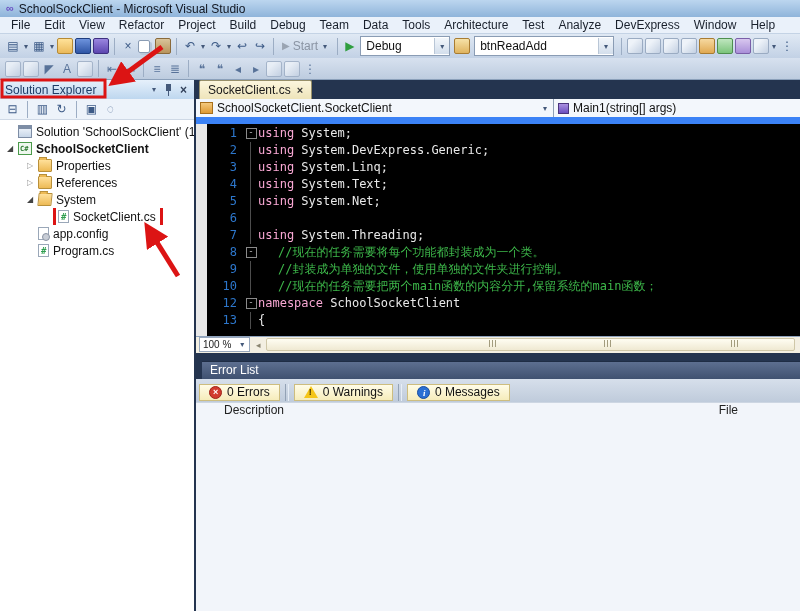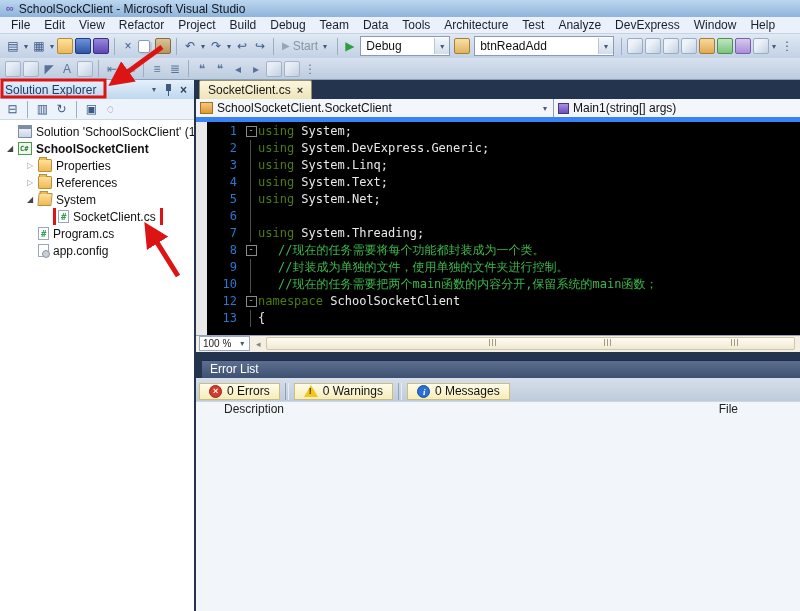--- a/index.html
+++ b/index.html
@@ -70,38 +70,38 @@
   .open-folder-icon{transform:skewX(-6deg);}
   .cs-file-icon{width:11px;background:#fff;border:1px solid #9aa7b8;}
   .cs-file-icon::after{content:"#";position:absolute;left:2px;top:0;font:bold 9px/12px "DejaVu Sans Mono",monospace;color:#2e9e4f;}
   .config-file-icon{width:11px;background:#fff;border:1px solid #9aa7b8;}
   .config-file-icon::after{content:"";position:absolute;right:-2px;bottom:-2px;width:6px;height:6px;border-radius:50%;background:#c8cdd6;border:1px solid #8a93a3;}
 
   
   .tabstrip{height:19px;flex:none;display:flex;align-items:flex-end;}
   .tab{height:18px;display:inline-flex;align-items:center;margin-left:3px;padding:0 8px;background:linear-gradient(#fcf6de,#eee4ba);border:1px solid #98906a;border-bottom:none;border-radius:2px 2px 0 0;color:#181818;gap:6px;}
   .tabx{font-size:11px;color:#333;font-weight:bold;}
-  .navbar{height:18px;flex:none;background:#f3f7fc;border-bottom:5px solid #3b82f6;display:flex;}
+  .navbar{height:18px;flex:none;background:#f3f7fc;border-bottom:7px solid #3b82f6;display:flex;}
   .ncombo{display:flex;align-items:center;gap:4px;padding:0 4px;color:#111;overflow:hidden;white-space:nowrap;}
   .ncombo.left{width:349px;flex:none;border-right:1px solid #8fa0b6;}
   .ncombo.left .ntext{flex:1;}
   .ncombo.right{flex:1;}
   .classic{width:11px;height:10px;background:linear-gradient(#f4c97e,#de9a33);border:1px solid #a8701c;flex:none;}
   .methodic{width:9px;height:9px;background:linear-gradient(#a98fe0,#6b4fc0);border:1px solid #4a357e;flex:none;}
 
   
   .code{flex:1;min-height:0;background:#000;position:relative;overflow:hidden;font-family:"DejaVu Sans Mono",monospace;font-size:12px;line-height:17px;padding-top:1px;}
   .code::before{content:"";position:absolute;left:0;top:0;bottom:0;width:11px;background:#e9e9e9;}
   .code-line{display:flex;height:17px;padding-left:11px;white-space:pre;}
   .c-num{width:30px;flex:none;text-align:right;color:#2d77cc;padding-right:7px;}
   .c-fold{width:14px;flex:none;position:relative;display:flex;align-items:center;justify-content:center;}
   .fline{position:absolute;left:6px;top:0;bottom:0;width:1px;background:#4d4d4d;}
   .fbox{width:9px;height:9px;border:1px solid #8a8a8a;background:#000;color:#c0c0c0;font-size:9px;line-height:7px;text-align:center;z-index:2;}
   .c-text{white-space:pre;}
-  .tk-kw{color:#4d7c0f;}
+  .tk-kw{color:#f9a8d4;}
   .tk-pl{color:#e8e8e8;}
   .tk-com{color:#3db84a;margin-left:20px;}
 
   
   .estatus{height:16px;flex:none;background:#f3efe2;border-top:1px solid #8fa3bd;display:flex;align-items:center;gap:3px;padding:0 3px;}
   .zoomc{background:#fff;border:1px solid #98a8bd;height:13px;display:inline-flex;align-items:center;font-size:10px;padding:0 3px;gap:7px;color:#222;}
   .sbarrow{font-size:9px;color:#8a8570;width:10px;text-align:center;}
   .hscroll{flex:1;height:11px;background:linear-gradient(#fffdf2,#efe9d2);border:1px solid #cfc7a8;border-radius:2px;position:relative;margin-right:2px;}
   .hmark{position:absolute;top:1px;width:8px;height:7px;background:repeating-linear-gradient(90deg,#a39c7e 0 1px,transparent 1px 3px);}
   .m1{left:42%;}.m2{left:64%;}.m3{left:88%;}
@@ -289,29 +289,29 @@
           <div class="tree-row" style="padding-left: 44px;">
             <span class="tarrow"></span>
             <span class="row-box redbox">
               <span class="ti cs-file-icon"></span>
               <span class="tlabel">SocketClient.cs</span>
             </span>
           </div>
           <div class="tree-row" style="padding-left: 24px;">
             <span class="tarrow"></span>
             <span class="row-box">
+              <span class="ti config-file-icon"></span>
+              <span class="tlabel">app.config</span>
+            </span>
+          </div>
+          <div class="tree-row" style="padding-left: 24px;">
+            <span class="tarrow"></span>
+            <span class="row-box">
               <span class="ti cs-file-icon"></span>
               <span class="tlabel">Program.cs</span>
-            </span>
-          </div>
-          <div class="tree-row" style="padding-left: 24px;">
-            <span class="tarrow"></span>
-            <span class="row-box">
-              <span class="ti config-file-icon"></span>
-              <span class="tlabel">app.config</span>
             </span>
           </div>
         </div>
     </div>
 
     <div class="editor">
       <div class="tabstrip">
         <div class="tab">
           <span>SocketClient.cs</span>
           <span class="tabx">×</span>

